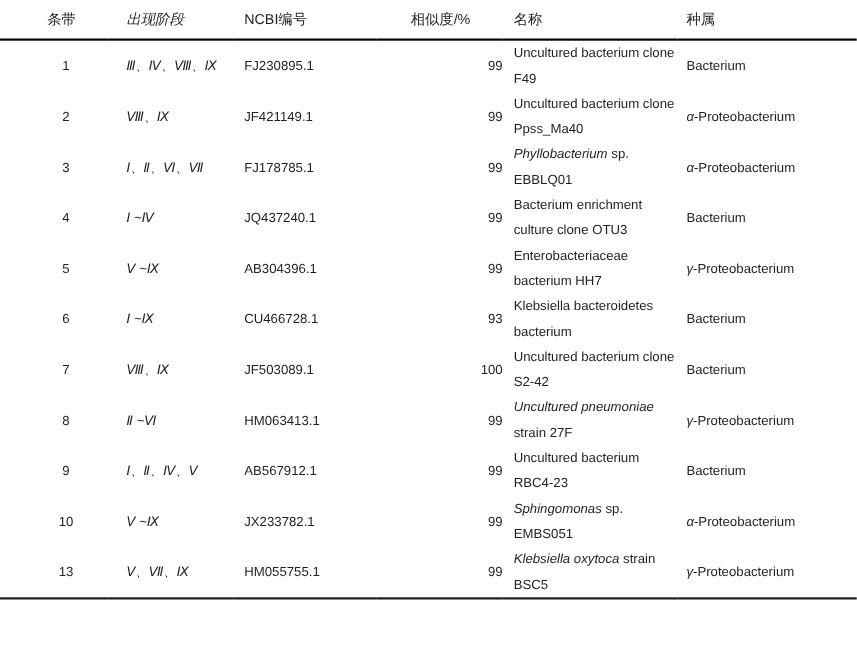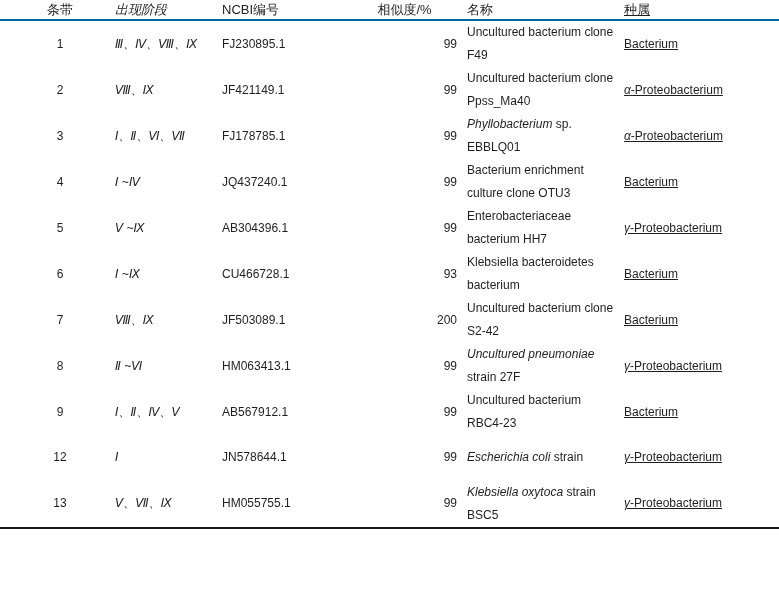--- a/index.html
+++ b/index.html
@@ -19,40 +19,40 @@
     table-layout: fixed;
     font-family: "Liberation Sans", "DejaVu Sans", sans-serif;
     font-size: 12px;
     color: #1f1f1f;
     border-bottom: 2px solid #1a1a1a;
   }
   thead th {
     font-weight: normal;
     font-size: 13px;
     height: 19px;
-    padding: 0;
-    border-bottom: 2px solid #0369a1;
+    padding: 8px;
+    border-bottom: 2px solid #000000;
     vertical-align: middle;
     text-align: left;
     white-space: nowrap;
   }
   tbody tr { height: 45.5px; }
   tbody tr:nth-child(12) { height: 33px; }
   td {
     padding: 0;
     vertical-align: middle;
     line-height: 23px;
   }
   .c1 { text-align: center; padding-left: 22px; }
   th.c2, td.c2 { padding-left: 17px; font-style: italic; }
   th.c3, td.c3 { padding-left: 10px; }
   th.c4 { padding-left: 10px; text-align: center; }
   td.c4 { padding-left: 18px; text-align: right; }
   th.c5, td.c5 { padding-left: 10px; padding-right: 0; }
-  th.c6, td.c6 { padding-left: 8px; text-decoration: underline; }
+  th.c6, td.c6 { padding-left: 8px; }
   td.c2 { white-space: nowrap; }
   td.c3, td.c4 { white-space: nowrap; }
   .it { font-style: italic; }
 </style>
 </head>
 <body>
 
 <div class="page">
   <table class="seq-table">
     <colgroup>
@@ -125,21 +125,21 @@
     <td class="c3">CU466728.1</td>
     <td class="c4">93</td>
     <td class="c5"><span class="it"></span><span>Klebsiella bacteroidetes bacterium</span></td>
     <td class="c6"><span class="it"></span><span>Bacterium</span></td>
   </tr>
 
   <tr>
     <td class="c1">7</td>
     <td class="c2">Ⅷ、Ⅸ</td>
     <td class="c3">JF503089.1</td>
-    <td class="c4">200</td>
+    <td class="c4">100</td>
     <td class="c5"><span class="it"></span><span>Uncultured bacterium clone S2-42</span></td>
     <td class="c6"><span class="it"></span><span>Bacterium</span></td>
   </tr>
 
   <tr>
     <td class="c1">8</td>
     <td class="c2">Ⅱ ~Ⅵ</td>
     <td class="c3">HM063413.1</td>
     <td class="c4">99</td>
     <td class="c5"><span class="it">Uncultured pneumoniae</span><span> strain 27F</span></td>
@@ -148,30 +148,30 @@
 
   <tr>
     <td class="c1">9</td>
     <td class="c2">Ⅰ、Ⅱ、Ⅳ、Ⅴ</td>
     <td class="c3">AB567912.1</td>
     <td class="c4">99</td>
     <td class="c5"><span class="it"></span><span>Uncultured bacterium RBC4-23</span></td>
     <td class="c6"><span class="it"></span><span>Bacterium</span></td>
   </tr>
 
+  <tr>
+    <td class="c1">10</td>
+    <td class="c2">Ⅴ ~Ⅸ</td>
+    <td class="c3">JX233782.1</td>
+    <td class="c4">99</td>
+    <td class="c5"><span class="it">Sphingomonas</span><span> sp. EMBS051</span></td>
+    <td class="c6"><span class="it">α</span><span>-Proteobacterium</span></td>
+  </tr>
 
 
-  <tr>
-    <td class="c1">12</td>
-    <td class="c2">Ⅰ</td>
-    <td class="c3">JN578644.1</td>
-    <td class="c4">99</td>
-    <td class="c5"><span class="it">Escherichia coli</span><span> strain</span></td>
-    <td class="c6"><span class="it">γ</span><span>-Proteobacterium</span></td>
-  </tr>
 
   <tr>
     <td class="c1">13</td>
     <td class="c2">Ⅴ、Ⅶ、Ⅸ</td>
     <td class="c3">HM055755.1</td>
     <td class="c4">99</td>
     <td class="c5"><span class="it">Klebsiella oxytoca</span><span> strain BSC5</span></td>
     <td class="c6"><span class="it">γ</span><span>-Proteobacterium</span></td>
   </tr>
 </tbody>

